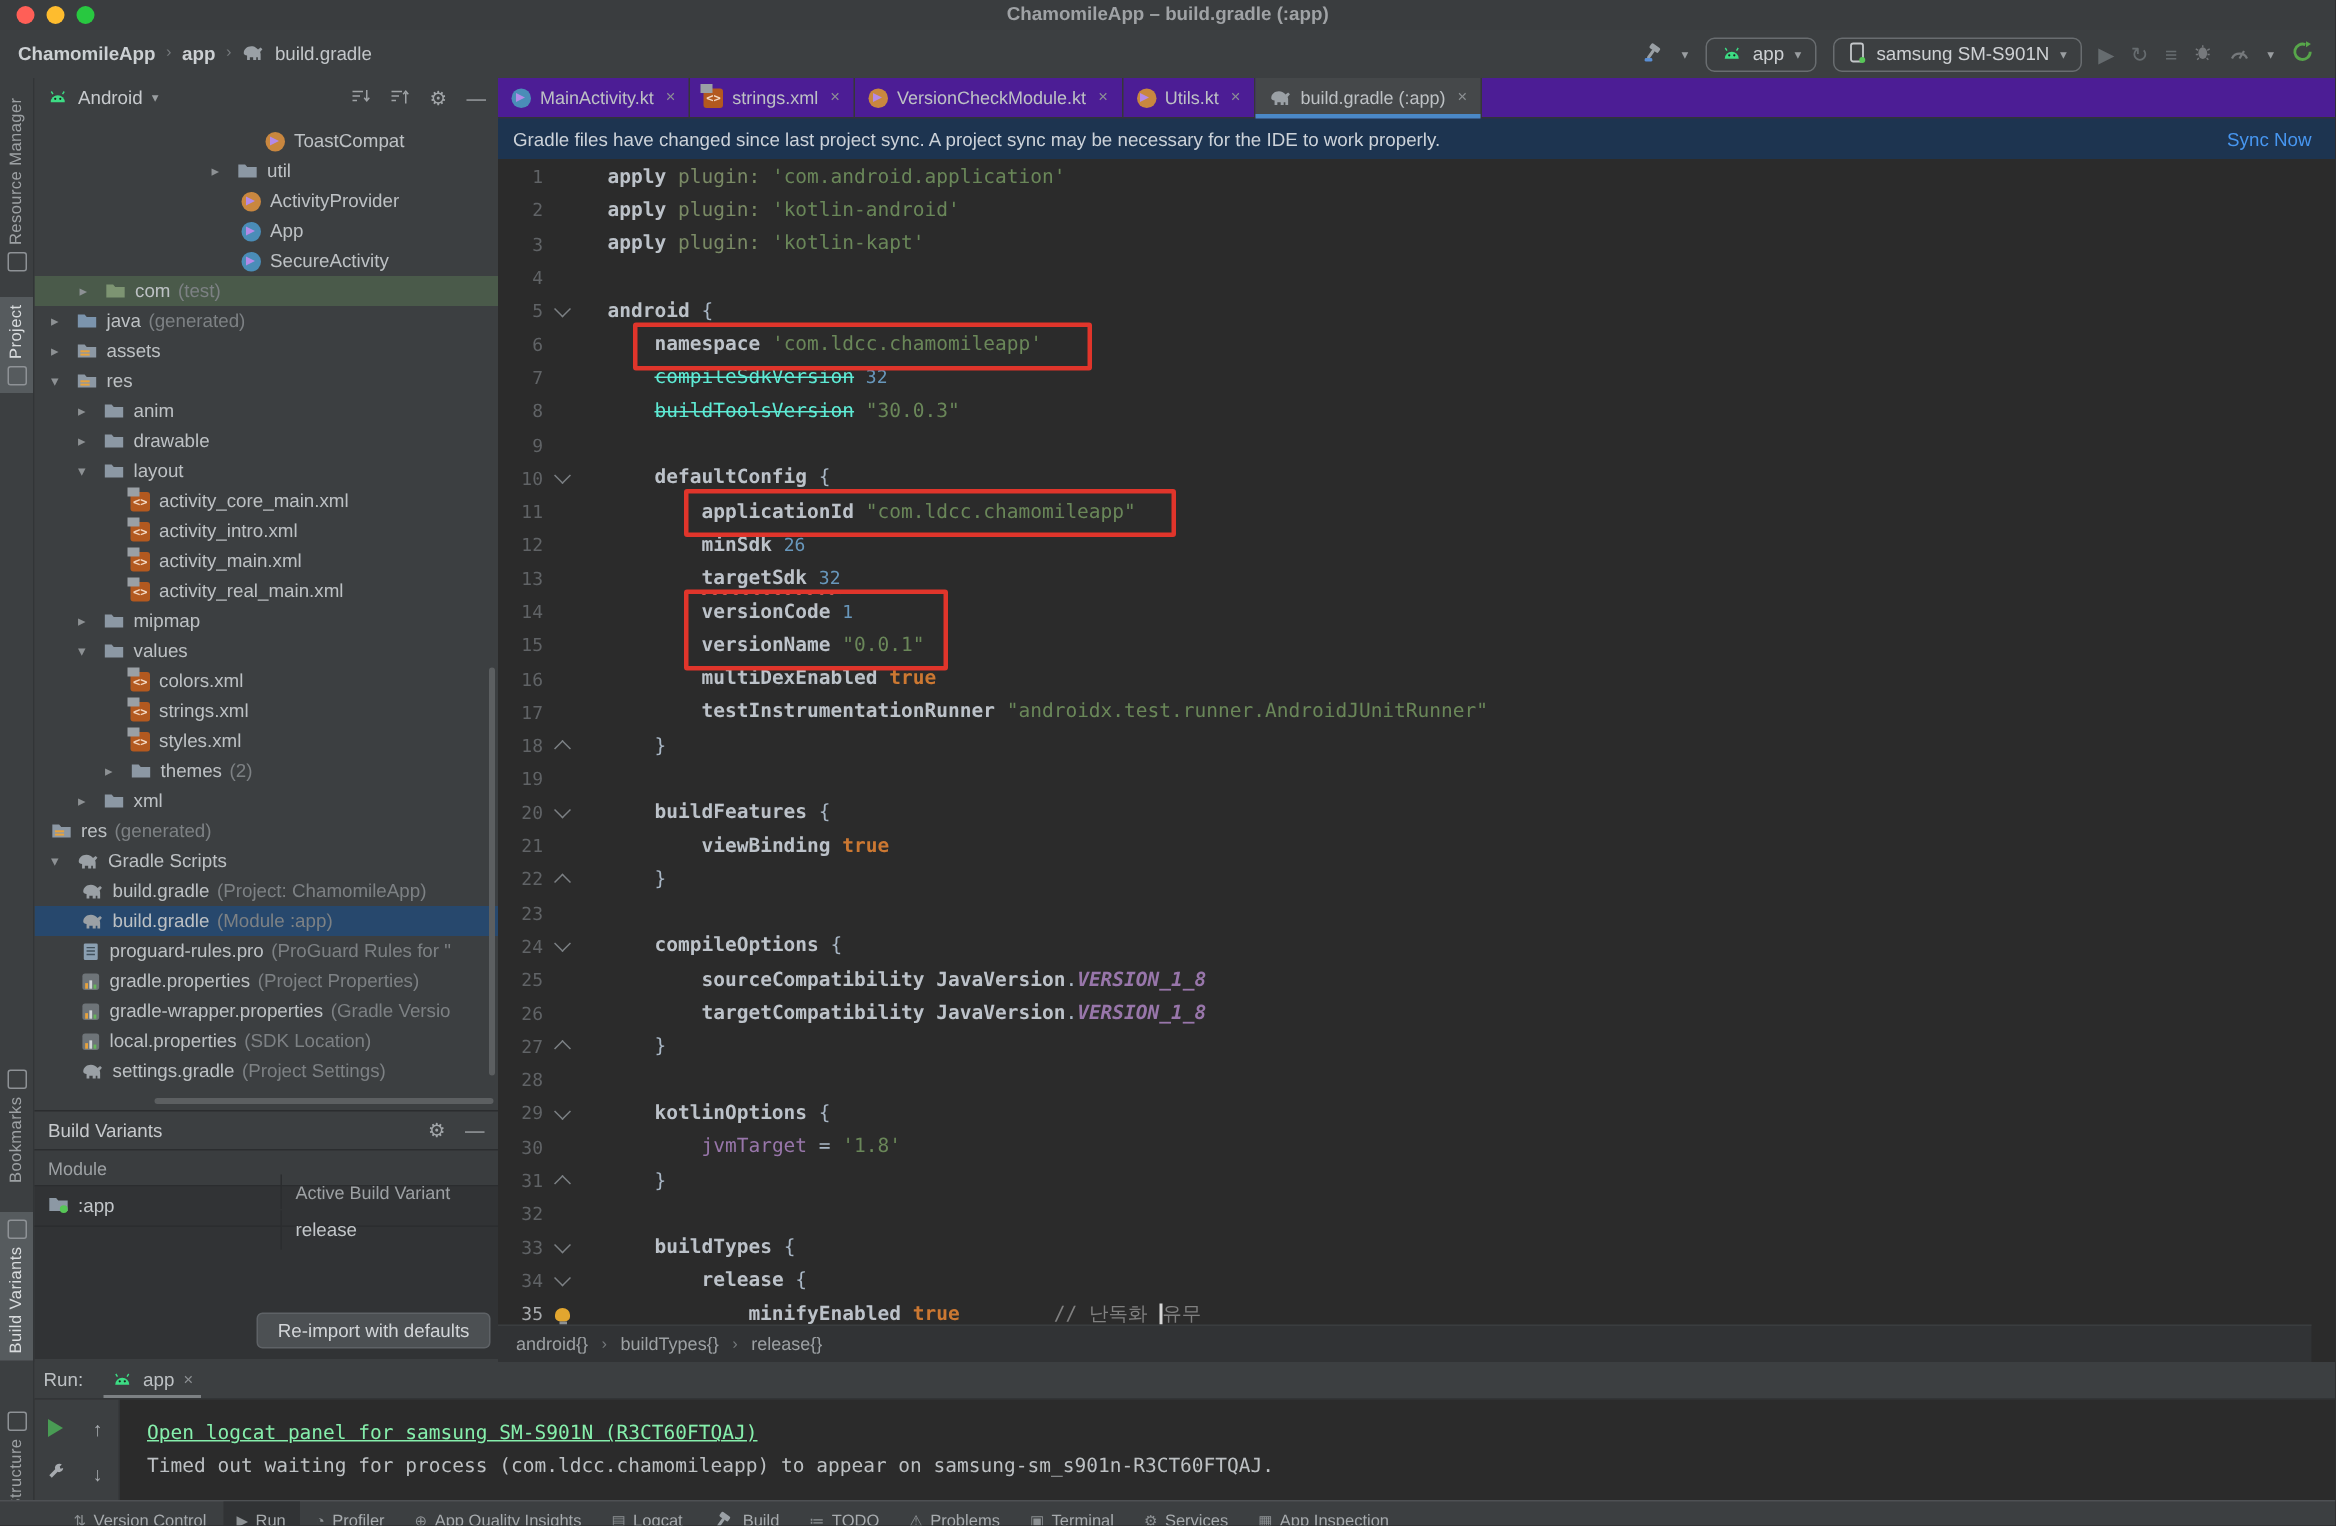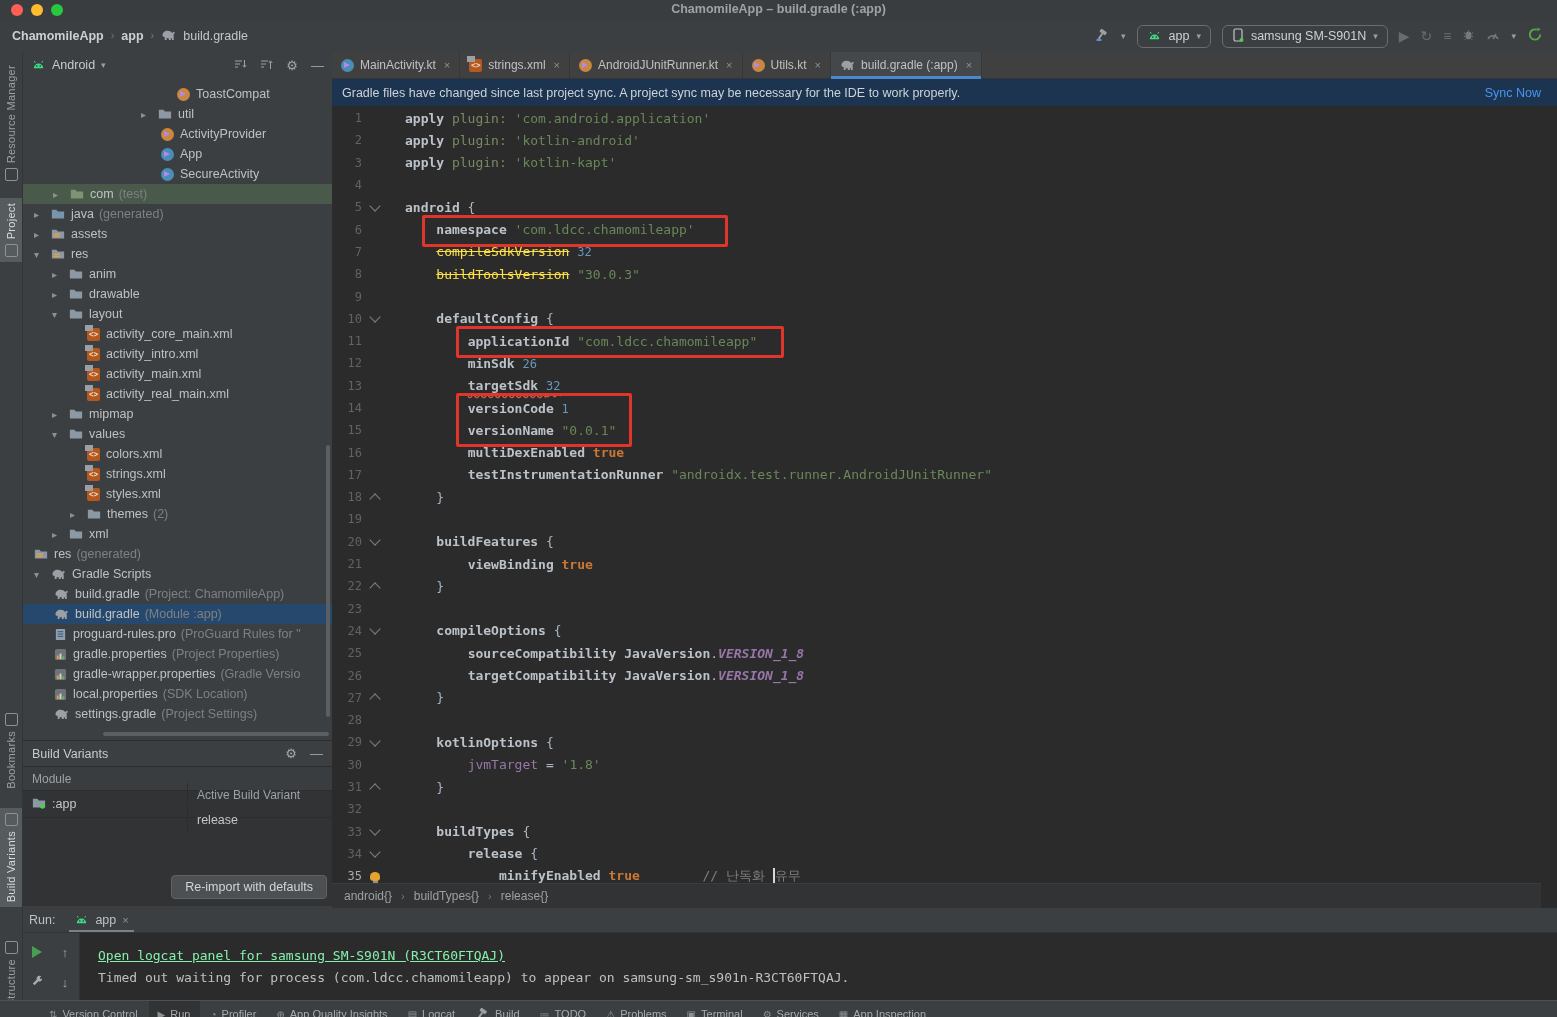--- a/index.html
+++ b/index.html
@@ -48,21 +48,21 @@
   .bvbody{position:absolute;top:25px;left:0;right:0;bottom:0;background:#313335;border-top:1px solid #2b2d2f;}
   .bvth{display:flex;height:23px;align-items:center;color:#9da1a4;background:#3a3d3f;border-bottom:1px solid #2b2d2f;font-size:12px;}
   .bvth div,.bvtr div{padding-left:9px;}
   .bvc1{width:155px;flex:none;}
   .bvc2{flex:1;border-left:1px solid #2b2d2f;height:100%;display:flex;align-items:center;margin-top:32px;}
   .bvtr{display:flex;height:26px;align-items:center;border-bottom:1px solid #2b2d2f;color:#c3c7ca;font-size:12.5px;}
   .bvtr .bvc1{display:flex;align-items:center;gap:6px;}
   .bvbtn{position:absolute;right:5px;bottom:7px;height:24px;padding:0 13px;background:#4c5053;border:1px solid #5e6266;border-radius:4px;color:#d2d5d8;font-size:12.5px;font-family:"Liberation Sans",sans-serif;}
   
   .editor{position:absolute;left:332px;top:52px;width:1225px;height:856px;background:#2b2b2b;}
-  .tabbar{height:26px;background:#404040;display:flex;border-bottom:1px solid #323537;}
+  .tabbar{height:26px;background:#4c1d95;display:flex;border-bottom:1px solid #323537;}
   .tab{display:flex;align-items:center;gap:6px;padding:0 9px;color:#bdc1c4;font-size:12px;border-right:1px solid #353739;position:relative;}
   .tab .x{color:#8d9194;font-size:11px;margin-left:2px;}
   .tab.active{background:#45484a;}
   .tab.active::after{content:'';position:absolute;left:0;right:0;bottom:-1px;height:3px;background:#4a88c7;}
   .banner{height:27px;background:#1d3450;display:flex;align-items:center;padding:0 16px 0 10px;color:#ccd2d9;font-size:12.5px;}
   .banner a{margin-left:auto;color:#4796f0;text-decoration:none;}
   .code-area{position:absolute;top:53px;left:0;right:0;height:779px;overflow:hidden;
              font-family:"DejaVu Sans Mono",monospace;font-size:13px;padding-top:2px;}
   .cl{height:22.3px;display:flex;align-items:center;}
   .cl .num{width:30px;text-align:right;color:#606366;font-size:12px;flex:none;}
@@ -71,21 +71,21 @@
   .cl .txt{padding-left:17px;white-space:pre;color:#a9b7c6;}
   .txt .id{color:#bcc2c9;font-weight:bold;}
   .txt .pl{color:#a9b7c6;}
   .txt .key{color:#7a8a65;}
   .txt .str{color:#6a8759;}
   .txt .num{color:#6897bb;}
   .txt .kw{color:#cc7832;font-weight:bold;}
   .txt .cmt{color:#808080;}
   .txt .const{color:#9876aa;font-style:italic;font-weight:bold;}
   .txt .purple{color:#9876aa;}
-  .txt .strike{color:#fde047;text-decoration:line-through;}
+  .txt .strike{color:#5eead4;text-decoration:line-through;}
   .txt .wave{text-decoration-line:underline;text-decoration-style:wavy;text-decoration-color:#d15b52;text-underline-offset:3px;}
   .caret{display:inline-block;width:2px;height:15px;background:#d8d8d8;vertical-align:text-bottom;}
   .foldmark{width:7px;height:7px;border-right:1.5px solid #7c8084;border-bottom:1.5px solid #7c8084;}
   .foldmark.open{transform:rotate(45deg);margin-top:-3px;}
   .foldmark.close{transform:rotate(-135deg);margin-top:3px;}
   .bulb{width:10px;height:9px;background:#e2a62f;border-radius:50% 50% 35% 35%;position:relative;}
   .bulb::after{content:'';position:absolute;left:2.5px;bottom:-3px;width:5px;height:3px;background:#8d9194;}
   .boxes div{position:absolute;border:3px solid #e0352b;border-radius:2px;pointer-events:none;}
   .ecrumbs{position:absolute;bottom:0;left:0;right:16px;height:24px;background:#313335;border-top:1px solid #3a3d3f;
            display:flex;align-items:center;gap:9px;padding-left:12px;color:#9da1a4;font-size:12px;}
@@ -584,21 +584,21 @@
             <s></s>
             <b>&lt;&gt;</b>
           </span>
           <span>strings.xml</span>
           <span class="x">×</span>
         </div>
         <div class="tab">
           <span class="ico cico" style="--c:#c9873f">
             <i></i>
           </span>
-          <span>AndroidJUnitRunner.kt</span>
+          <span>VersionCheckModule.kt</span>
           <span class="x">×</span>
         </div>
         <div class="tab">
           <span class="ico cico" style="--c:#c9873f">
             <i></i>
           </span>
           <span>Utils.kt</span>
           <span class="x">×</span>
         </div>
         <div class="tab active">

